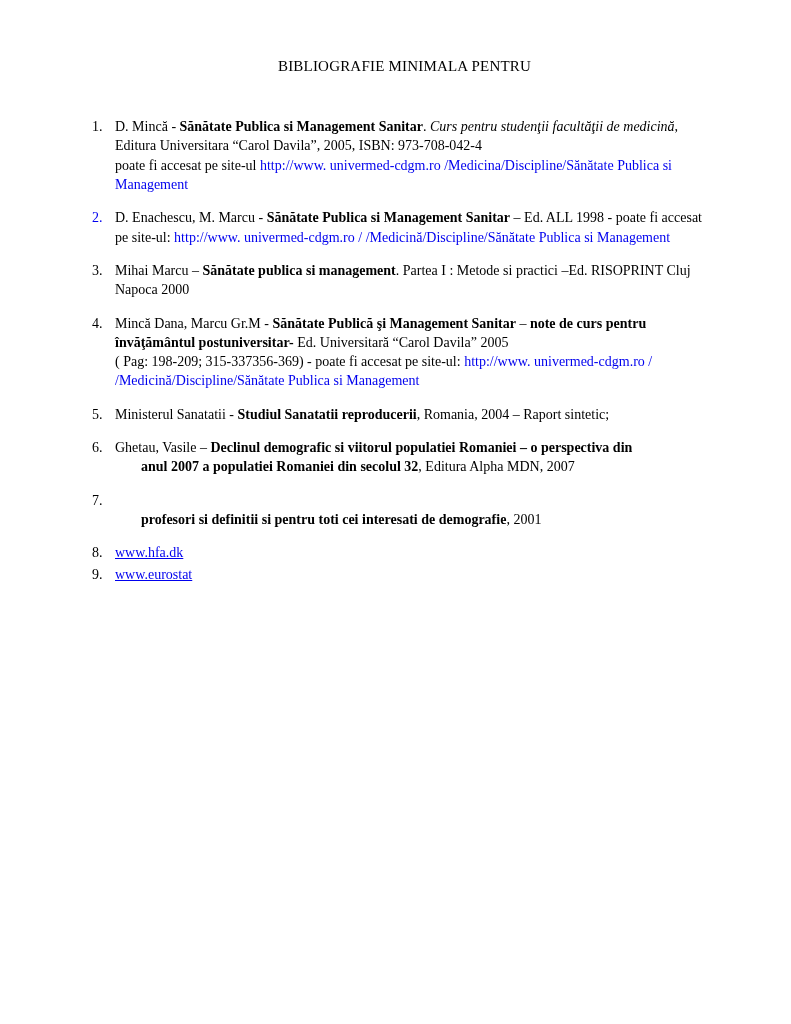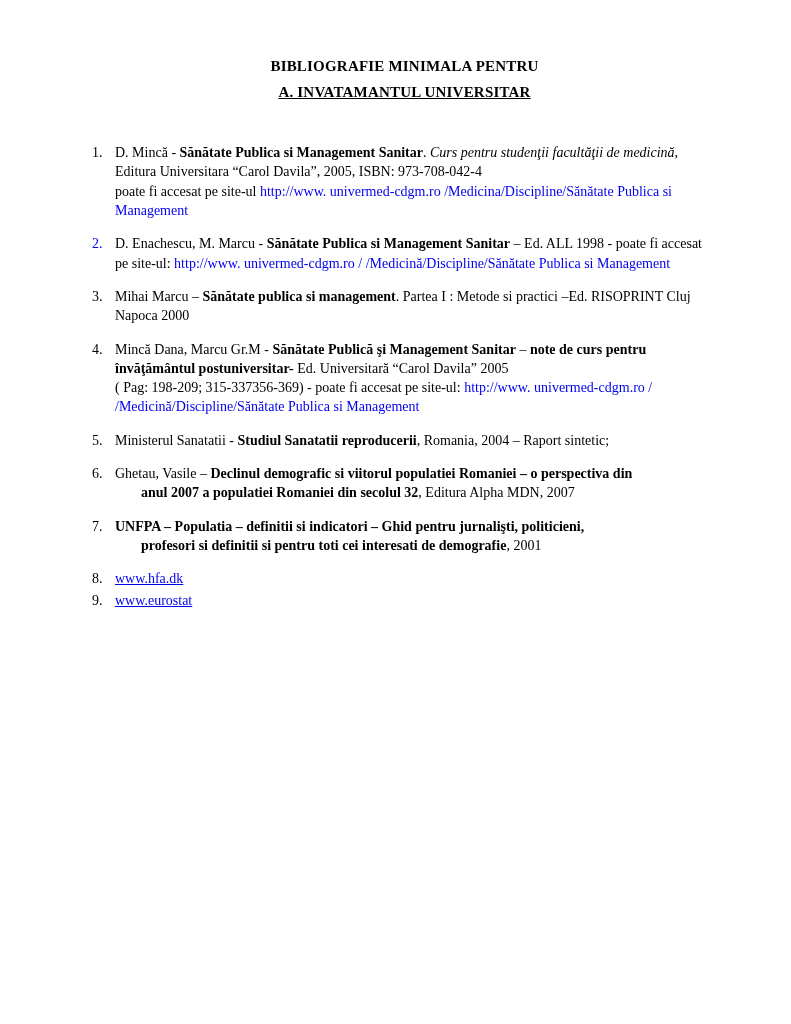--- a/index.html
+++ b/index.html
@@ -8,21 +8,21 @@
     width: 791px;
     height: 1024px;
     margin: 0 auto;
     background: #ffffff;
     font-family: "Liberation Serif", serif;
     font-size: 14px;
     color: #000000;
     padding: 58px 74px 40px 92px;
     overflow: hidden;
   }
-  .header { text-align: center; font-weight: bold; font-size: 15px; }
+  .header { text-align: center; font-weight: normal; font-size: 15px; }
   .header .line { margin-bottom: 9px; letter-spacing: 0.2px; }
   .subtitle { text-decoration: underline; }
   .bib-list { margin-top: 42px; }
   .bib-item { display: flex; line-height: 1.38; }
   .bib-item + .bib-item { margin-top: 14px; }
   .bib-item.tight { margin-top: 2px; }
   .bib-num { width: 23px; flex: 0 0 23px; }
   .bib-body { flex: 1; max-width: 602px; }
   .b { font-weight: bold; }
   .i { font-style: italic; }
@@ -30,21 +30,20 @@
   .lnk.u { text-decoration: underline; text-align: center; }
   .tab { display: inline-block; width: 26px; }
 </style>
 </head>
 <body>
 
 <div class="page">
 
   <div class="header">
     <div class="line title">BIBLIOGRAFIE MINIMALA PENTRU</div>
-    <div class="line subtitle">A. INVATAMANTUL UNIVERSITAR</div>
   </div>
 
   <div class="bib-list">
       <div class="bib-item">
         <span class="bib-num">1.</span>
         <span class="bib-body"><span>D. Mincă - </span><span class="b">Sănătate Publica si Management Sanitar</span><span>. </span><span class="i">Curs pentru studenţii facultăţii de medicină</span><span>, Editura Universitara “Carol Davila”, 2005, ISBN: 973-708-042-4</span><br><span>poate fi accesat pe site-ul  </span><a class="lnk">http://www. univermed-cdgm.ro /Medicina/Discipline/Sănătate Publica si Management</a></span>
       </div>
       <div class="bib-item">
         <span class="bib-num" style="color: rgb(0, 0, 238);">2.</span>
         <span class="bib-body"><span>D. Enachescu, M. Marcu - </span><span class="b">Sănătate Publica si Management Sanitar</span><span> – Ed. ALL 1998 - poate fi accesat pe site-ul: </span><a class="lnk">http://www. univermed-cdgm.ro / /Medicină/Discipline/Sănătate Publica si Management</a></span>
@@ -60,21 +59,21 @@
       <div class="bib-item">
         <span class="bib-num">5.</span>
         <span class="bib-body"><span>Ministerul Sanatatii - </span><span class="b">Studiul Sanatatii reproducerii</span><span>, Romania, 2004 – Raport sintetic;</span></span>
       </div>
       <div class="bib-item">
         <span class="bib-num">6.</span>
         <span class="bib-body"><span>Ghetau, Vasile – </span><span class="b">Declinul demografic si viitorul populatiei Romaniei – o perspectiva din</span><br><span class="tab"></span><span class="b">anul 2007 a populatiei Romaniei din secolul 32</span><span>, Editura Alpha MDN, 2007</span></span>
       </div>
       <div class="bib-item">
         <span class="bib-num">7.</span>
-        <span class="bib-body"><span class="b">UNFPA – Populatia – definitii si indicatori – Ghid pentru jurnalişti, politicieni,</span><br><span class="tab"></span><span class="b">profesori si definitii si pentru toti cei interesati de demografie</span><span>, 2001</span></span>
+        <span class="bib-body"><br><span class="tab"></span><span class="b">profesori si definitii si pentru toti cei interesati de demografie</span><span>, 2001</span></span>
       </div>
       <div class="bib-item">
         <span class="bib-num">8.</span>
         <span class="bib-body"><a class="lnk u">www.hfa.dk</a></span>
       </div>
       <div class="bib-item tight">
         <span class="bib-num">9.</span>
         <span class="bib-body"><a class="lnk u">www.eurostat</a></span>
       </div>
     </div>

